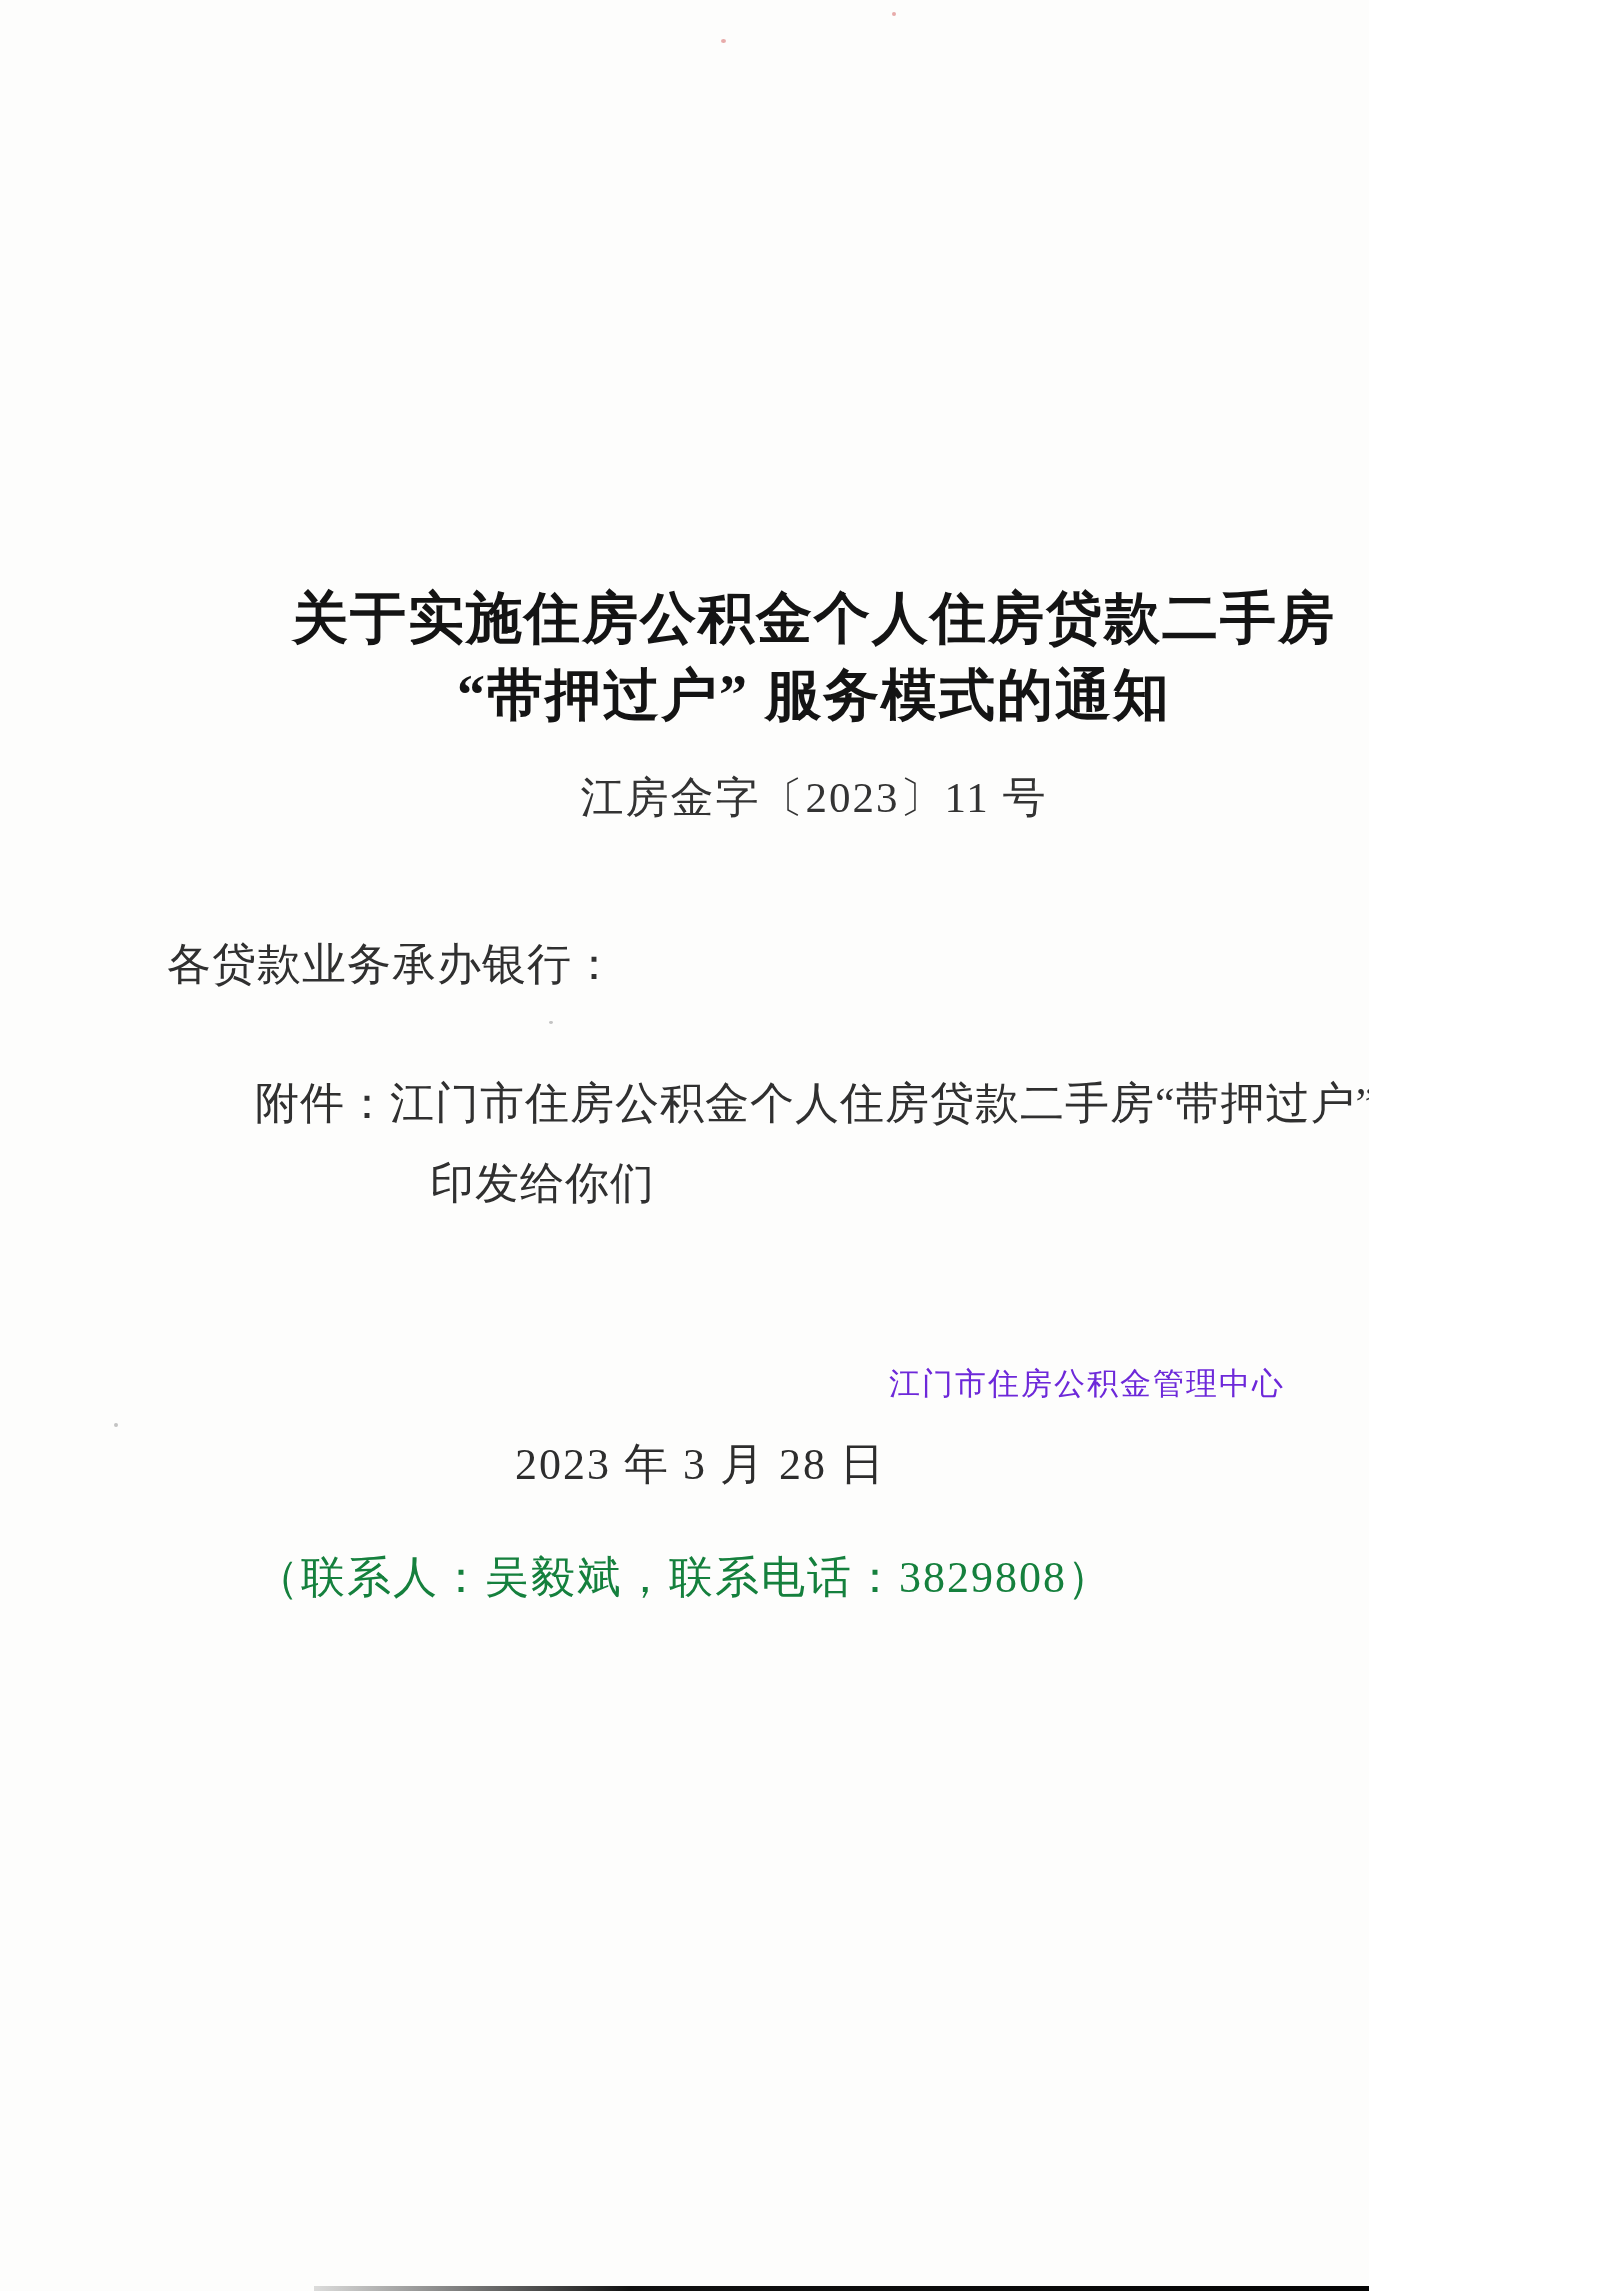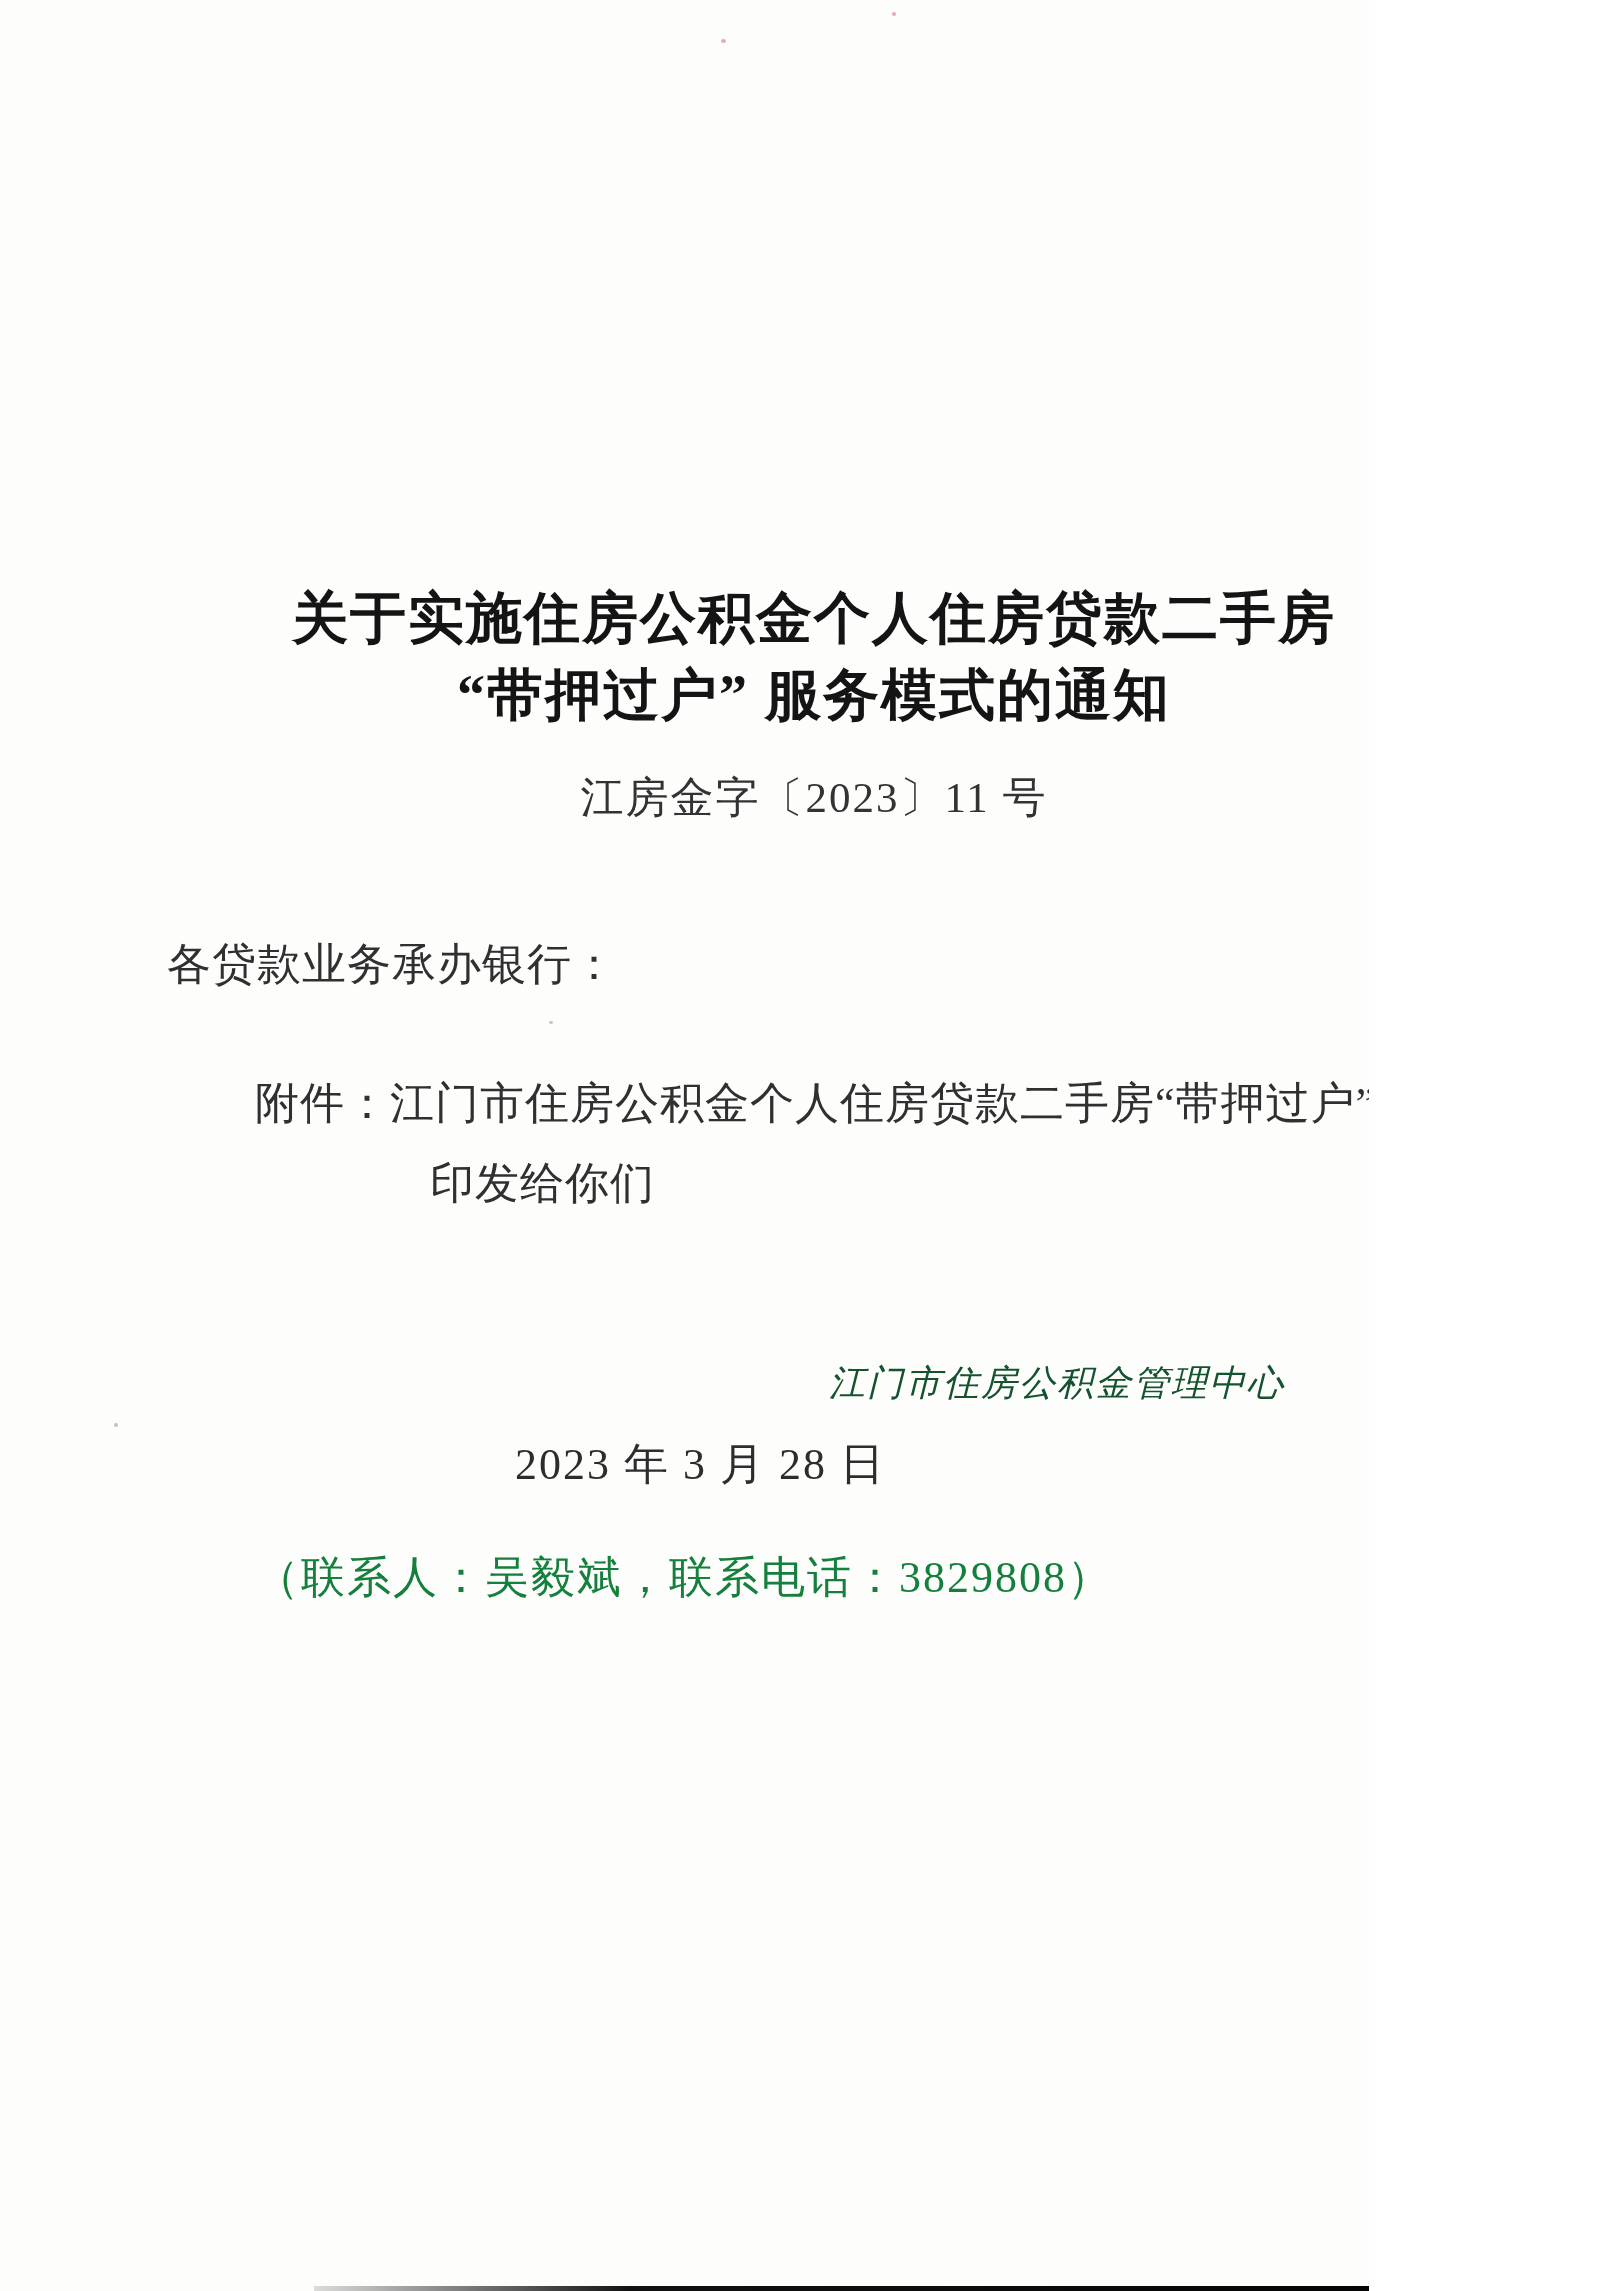--- a/index.html
+++ b/index.html
@@ -77,25 +77,24 @@
     font-size: 44px;
     line-height: 80px;
     letter-spacing: 1px;
     color: #303030;
   }
 
   .signature-org {
     margin-top: 119px;
     text-align: right;
     padding-right: 176px;
-    font-size: 36px;
+    font-size: 31px;
     line-height: 81px;
     letter-spacing: 2px;
-    color: #14532d;
-    font-style: italic;
+    color: #6d28d9;
   }
   .signature-date {
     text-align: center;
     padding-right: 227px;
     font-size: 44px;
     line-height: 81px;
     letter-spacing: 2px;
     color: #2d2d2d;
   }
 

